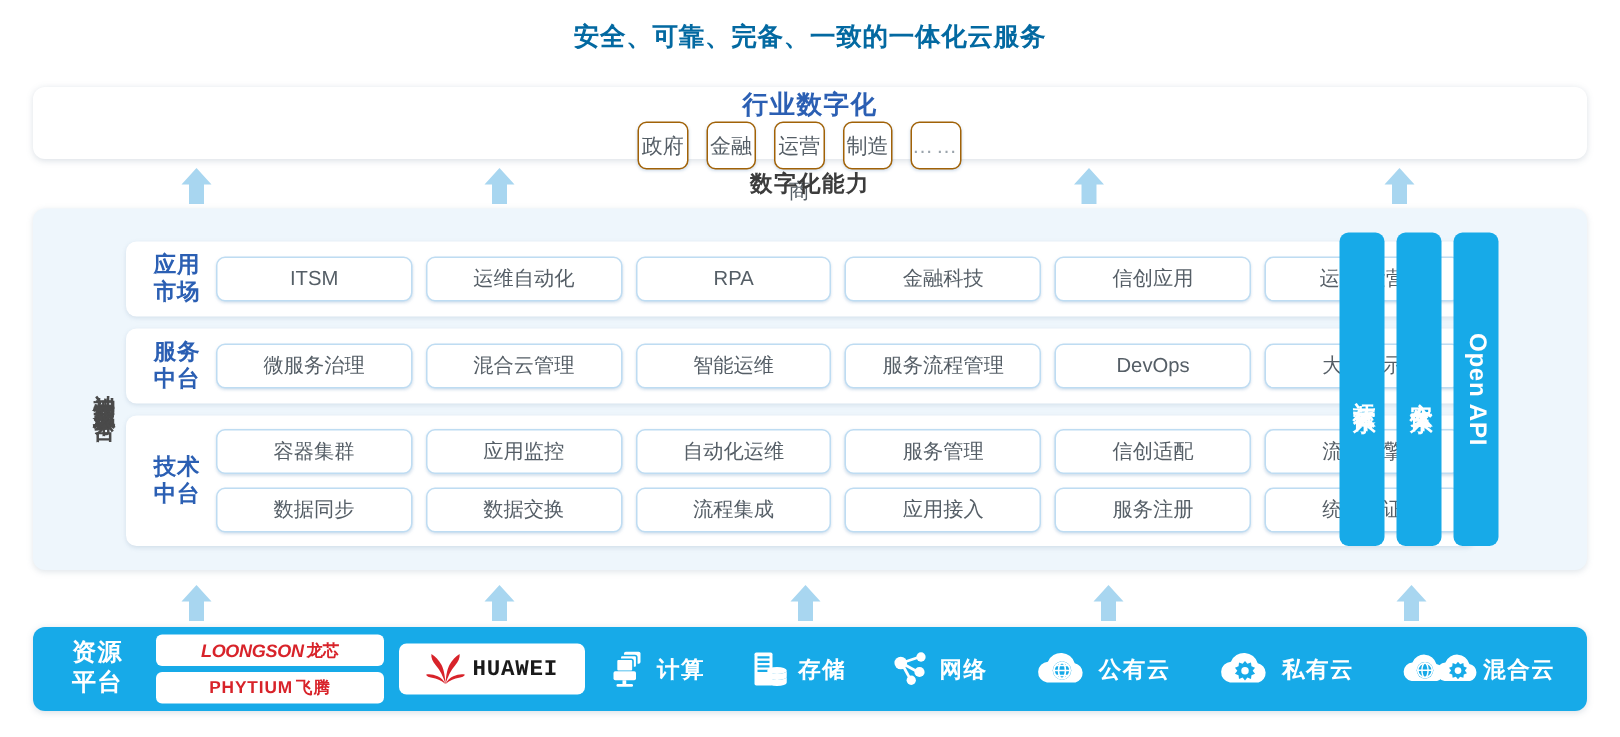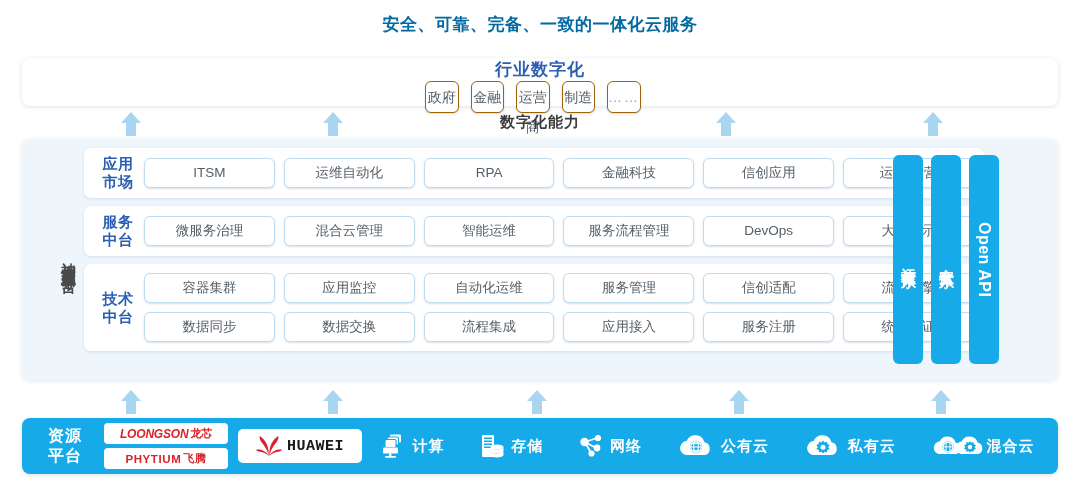--- a/index.html
+++ b/index.html
@@ -52,21 +52,21 @@
     position:absolute;left:22px;top:139px;width:1036px;height:241px;
     background:#eef6fc;border-radius:8px;
     box-shadow:0 1px 4px rgba(120,140,160,.22);
   }
   .plat-label{
     position:absolute;left:26px;top:0;width:40px;height:241px;
     display:flex;align-items:center;justify-content:center;
     font-size:15px;font-weight:bold;color:#4a4a4a;letter-spacing:2px;
     writing-mode:vertical-rl;text-orientation:upright;
   }
-  .rows{position:absolute;left:62px;top:9px;width:900px;}
+  .rows{position:absolute;left:62px;top:22px;width:900px;}
   .row{
     background:#ffffff;border-radius:7px;margin-bottom:8px;
     display:flex;align-items:center;padding:7px 10px 7px 8px;
     box-shadow:0 1px 3px rgba(140,165,190,.28);
   }
   .row.tall{padding-top:9px;padding-bottom:9px;}
   .row-label{
     width:52px;flex:none;text-align:center;font-size:15px;font-weight:bold;
     color:#2b5fb3;line-height:18px;letter-spacing:.5px;
   }
@@ -96,21 +96,21 @@
     position:absolute;left:22px;top:418px;width:1036px;height:56px;
     background:#17aae8;border-radius:8px;display:flex;align-items:center;
     box-shadow:0 1px 4px rgba(120,140,160,.25);
   }
   .res-label{
     width:70px;flex:none;text-align:center;color:#fff;font-size:16px;
     font-weight:bold;line-height:20px;letter-spacing:1px;margin-left:8px;
   }
   .logo-stack{display:flex;flex-direction:column;gap:4px;margin-left:4px;}
   .logo-chip{
-    width:124px;height:21px;background:#fff;border-radius:4px;
+    width:152px;height:21px;background:#fff;border-radius:4px;
     display:flex;align-items:center;justify-content:center;
     font-size:12px;font-weight:bold;font-style:italic;color:#d8232a;
     letter-spacing:-.2px;white-space:nowrap;
   }
   .logo-chip.b{font-style:normal;letter-spacing:.6px;font-size:11.5px;}
   .logo-chip .cn{font-style:normal;margin-left:2px;font-size:11px;}
   .logo-huawei{
     width:124px;height:34px;background:#fff;border-radius:5px;margin-left:10px;
     display:flex;align-items:center;justify-content:center;gap:5px;font-family:Liberation Mono, monospace;
   }

